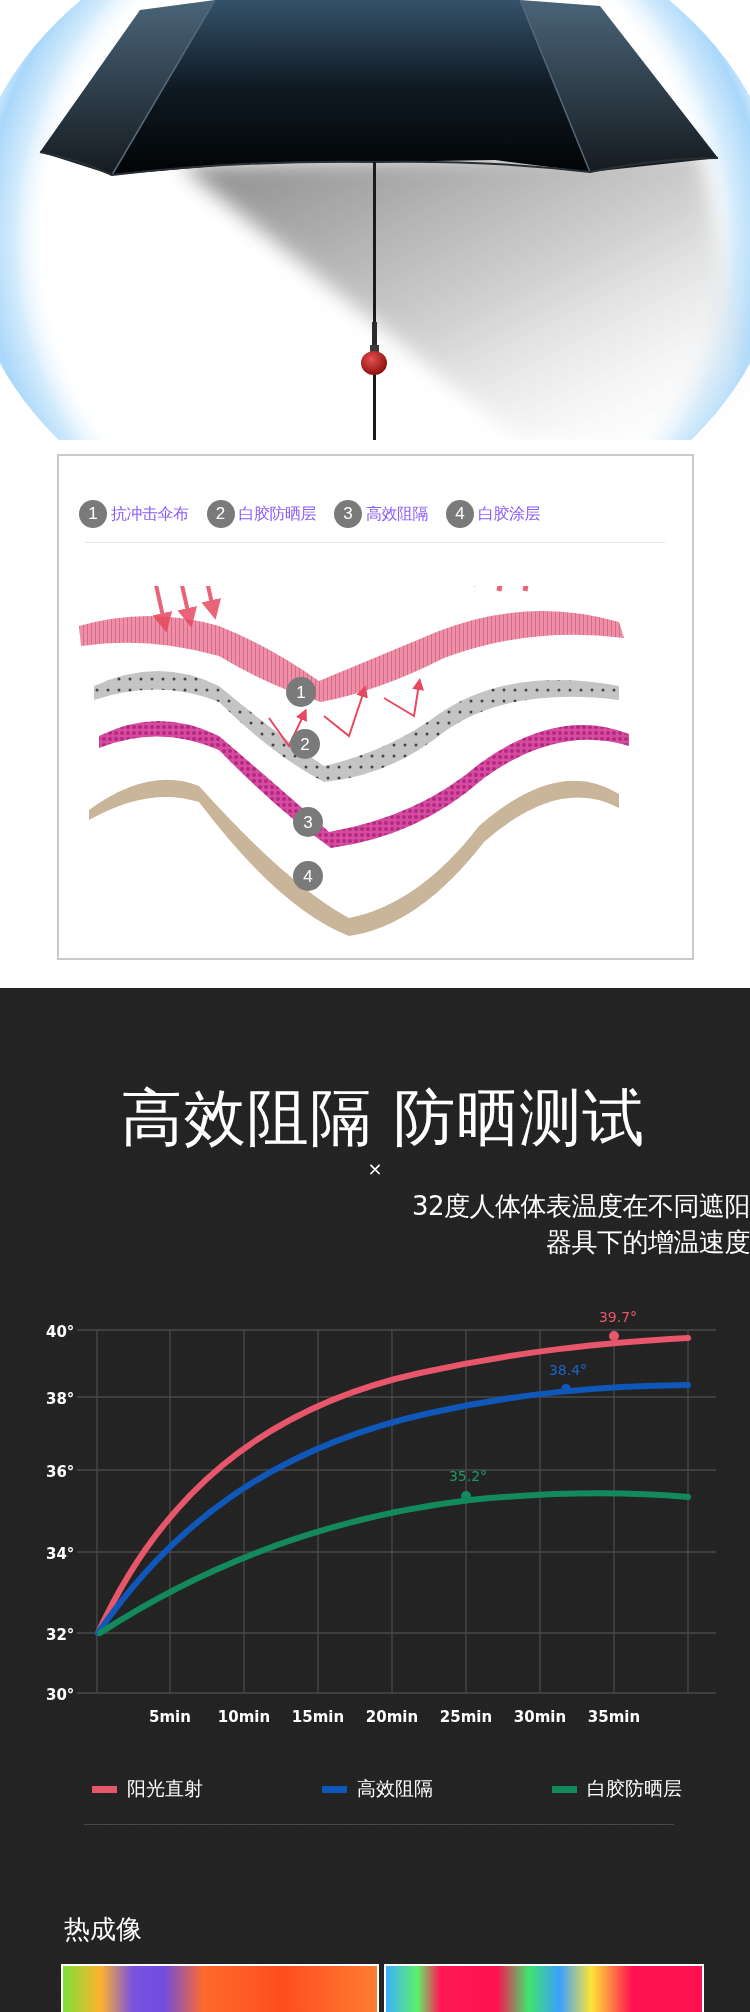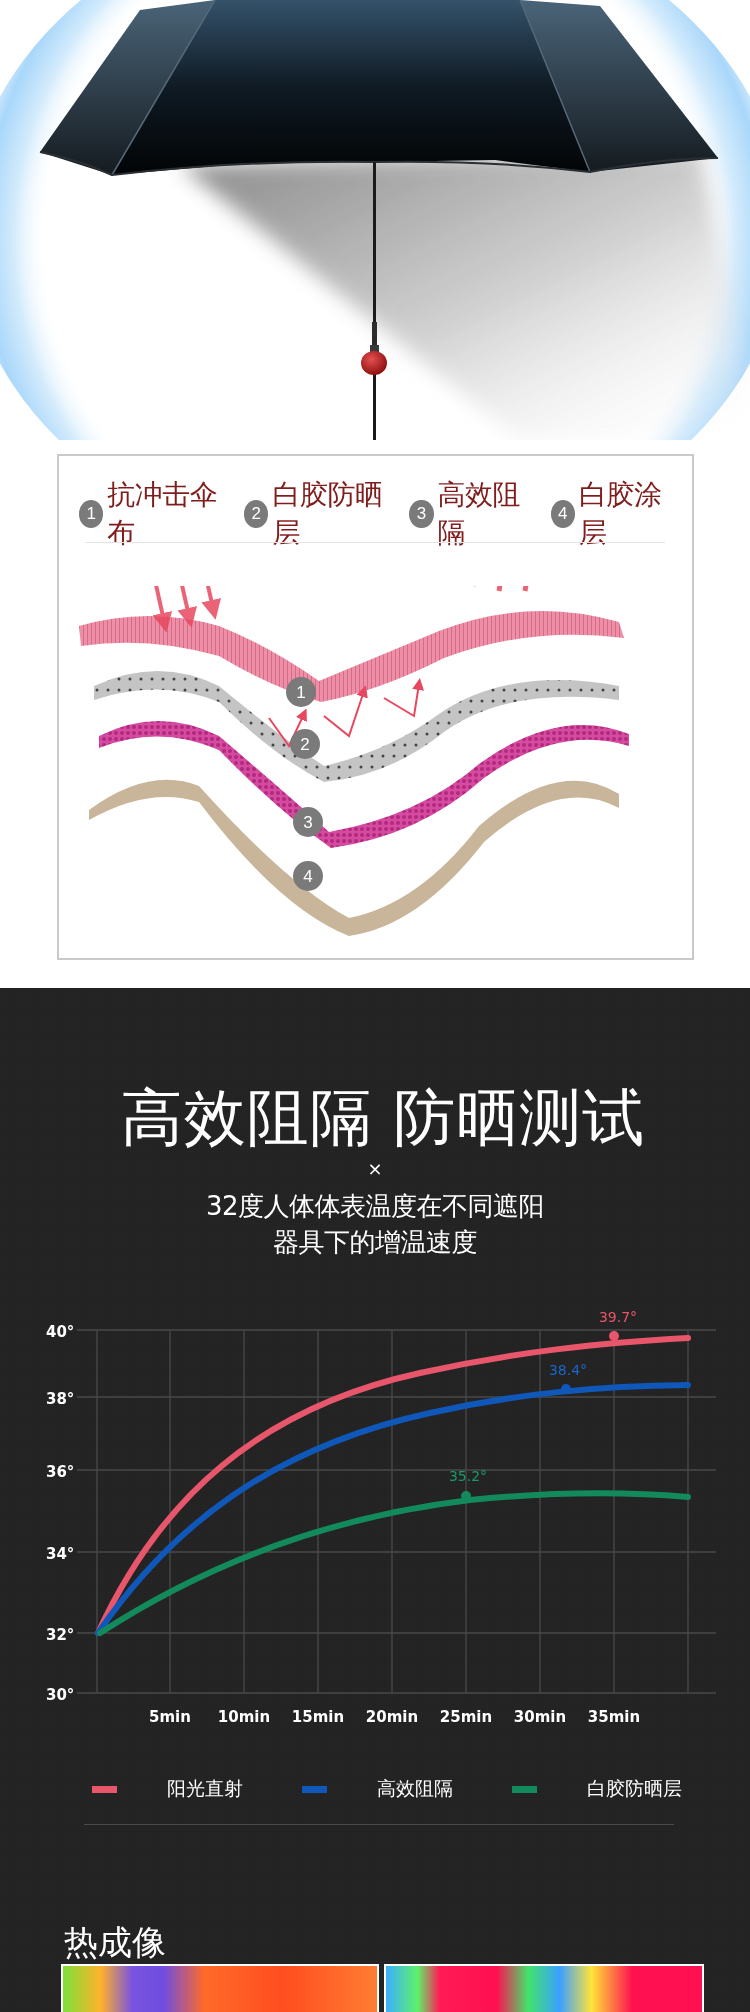--- a/index.html
+++ b/index.html
@@ -10,43 +10,43 @@
   .hero { position: relative; width: 750px; height: 440px; background: #ffffff; overflow: hidden; }
   .hero svg { position: absolute; left: 0; top: 0; }
 
   
   .layers { position: relative; width: 750px; height: 548px; background: #ffffff; }
   .layers-frame { position: absolute; left: 57px; top: 454px; top: 14px; width: 637px; height: 506px; border: 2px solid #c9c9c9; background: #fff; }
   .legend-row { position: absolute; left: 20px; top: 38px; width: 595px; height: 40px; display: flex; align-items: center; }
   .legend-item { display: flex; align-items: center; margin-right: 18px; }
   .legend-item:last-child { margin-right: 0; }
   .num-badge { width: 28px; height: 28px; border-radius: 50%; background: #7a7a7a; color: #fff; font-size: 17px; display: flex; align-items: center; justify-content: center; margin-right: 4px; font-family: "Liberation Sans", sans-serif; }
-  .legend-text { font-size: 28px; color: #7f1d1d; letter-spacing: -0.5px; }
+  .legend-text { font-size: 16px; color: #8b5cf6; letter-spacing: -0.5px; }
   .legend-divider { position: absolute; left: 26px; top: 86px; width: 580px; height: 1px; background: #e3e3e3; }
   .layers-art { position: absolute; left: 0; top: 130px; }
 
   
   .dark { position: relative; width: 750px; height: 1024px; background: #232323;
           background-image: radial-gradient(rgba(255,255,255,0.018) 1px, transparent 1px);
           background-size: 3px 3px; }
   .dark-title { position: absolute; left: 8px; top: 88px; width: 750px; text-align: center; color: #ffffff; font-size: 62px; letter-spacing: 1px; font-weight: normal; }
   .dark-x { position: absolute; left: 0; top: 170px; width: 750px; text-align: center; color: #ffffff; font-size: 18px; }
-  .dark-sub { position: absolute; left: 0; top: 200px; width: 750px; text-align: center; color: #ffffff; font-size: 26px; line-height: 36px; letter-spacing: -0.5px; }
+  .dark-sub { position: absolute; left: 0; top: 200px; width: 750px; text-align: right; color: #ffffff; font-size: 26px; line-height: 36px; letter-spacing: -0.5px; }
 
   .chart { position: absolute; left: 0; top: 0; }
   .axis-label { fill: #ffffff; font-size: 15px; font-weight: bold; font-family: "DejaVu Sans", sans-serif; }
   .val-label { font-size: 14px; font-family: "DejaVu Sans", sans-serif; }
 
   .series-legend { position: absolute; left: 92px; top: 786px; width: 590px; height: 30px; display: flex; align-items: center; justify-content: space-between; }
   .sl-item { display: flex; align-items: center; }
   .sl-swatch { width: 25px; height: 7px; margin-right: 10px; }
-  .sl-text { color: #ffffff; font-size: 19px; margin-left: 40px; }
+  .sl-text { color: #ffffff; font-size: 19px; }
   .sl-divider { position: absolute; left: 84px; top: 836px; width: 590px; height: 1px; background: #4a4a4a; }
 
-  .thermal-title { position: absolute; left: 64px; top: 924px; color: #ffffff; font-size: 34px; margin-top: 8px; }
+  .thermal-title { position: absolute; left: 64px; top: 924px; color: #ffffff; font-size: 26px; }
   .thermal-img { position: absolute; top: 976px; height: 60px; border: 2px solid #ffffff; overflow: hidden; }
   .thermal-left { left: 61px; width: 318px; background: linear-gradient(90deg, #7de03a 0%, #ffb22b 12%, #7a53e0 22%, #6f4de0 32%, #ff6a2a 45%, #ff4d1f 70%, #ff7d33 100%); }
   .thermal-right { left: 384px; width: 320px; background: linear-gradient(90deg, #3ab0ff 0%, #5ff06a 10%, #ff1a55 17%, #ff1050 35%, #42e36a 45%, #3aa0ff 55%, #ffe43a 65%, #ff1050 78%, #ff1050 100%); }
 </style>
 </head>
 <body>
 
 <section class="hero">
   <svg width="750" height="440" viewBox="0 0 750 440">
     <defs>

